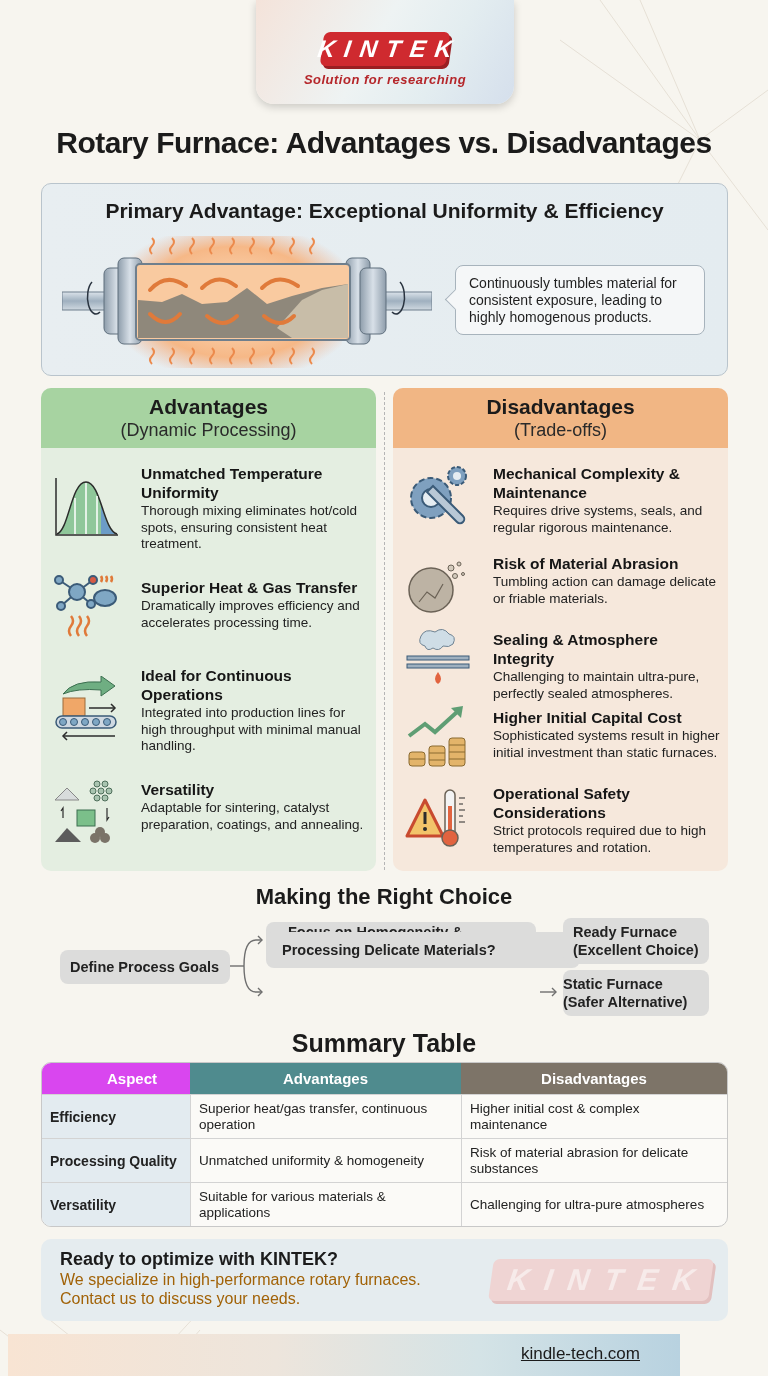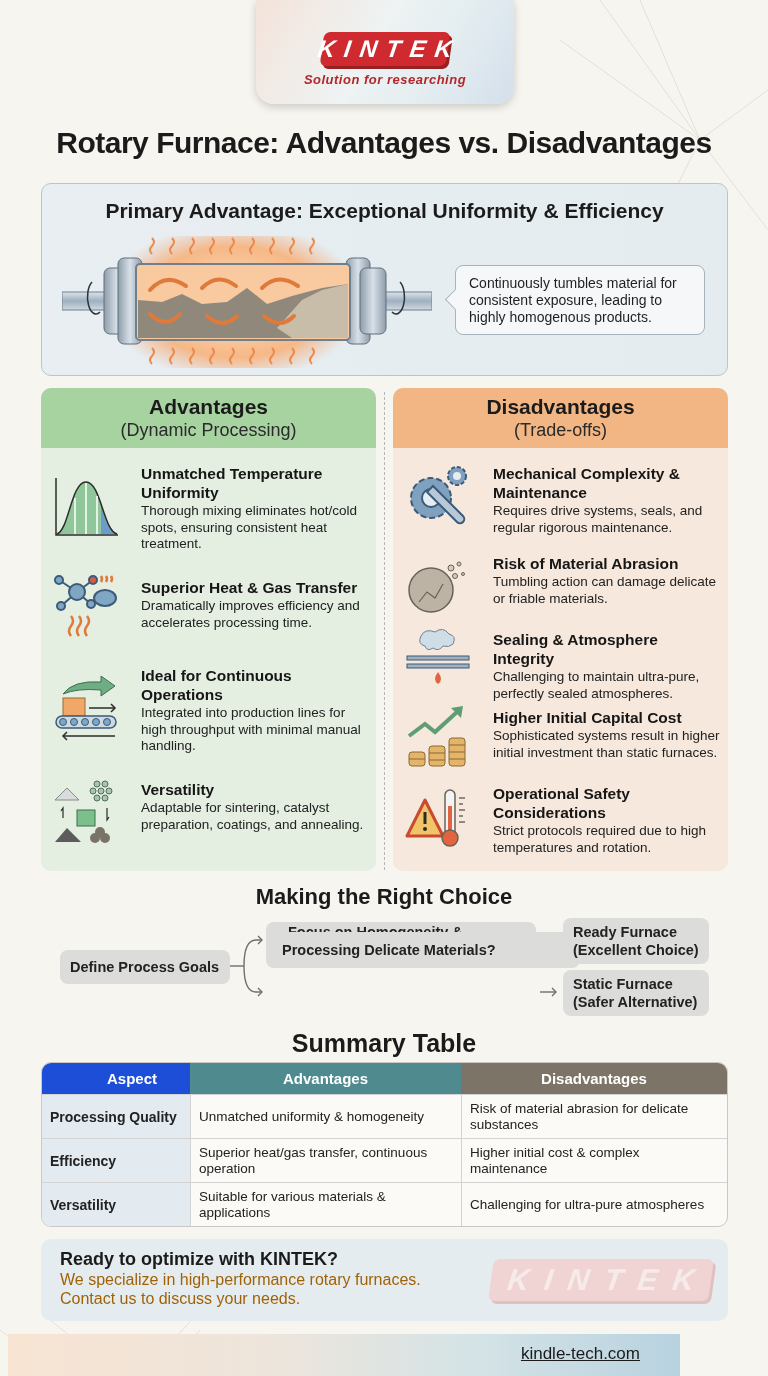--- a/index.html
+++ b/index.html
@@ -98,21 +98,21 @@
     font-size: 25px; font-weight: bold;
   }
   .summary-table {
     position: absolute; left: 41px; top: 1062px; width: 687px;
     border-collapse: separate; border-spacing: 0; border-radius: 10px; overflow: hidden;
     border: 1px solid #c8c8c8; background: #fbfaf7;
   }
   .summary-table th {
     height: 31px; color: #fff; font-size: 15px; font-weight: bold; text-align: center;
   }
-  .summary-table th.c1 { background: #1d4ed8; width: 148px; padding-left: 32px; }
+  .summary-table th.c1 { background: #d946ef; width: 148px; padding-left: 32px; }
   .summary-table th.c2 { background: #4f8b8e; width: 271px; }
   .summary-table th.c3 { background: #7d7468; }
   .summary-table td {
     height: 44px; font-size: 13.5px; line-height: 16px; padding: 4px 8px;
     border-top: 1px solid #d3d3d3; vertical-align: middle; color: #222;
   }
   .summary-table td.c1 { background: #e3ebf0; font-weight: bold; font-size: 14px; }
   .summary-table td.c2, .summary-table td.c3 { border-left: 1px solid #d3d3d3; }
 
   
@@ -449,44 +449,44 @@
       <path d="M552 988 L556 992 L552 996"></path>
   </g>
 </svg>
 <div class="flow-box" style="left:60px;top:950px;width:170px;height:34px;padding-left:10px;">Define Process Goals</div>
 <div class="flow-box" style="left:266px;top:922px;width:270px;height:36px;padding-left:22px;">Focus on Homogeneity &amp; Efficiency?</div>
 <div class="flow-box" style="left:266px;top:932px;width:314px;height:36px;padding-left:16px;">Processing Delicate Materials?</div>
 <div class="flow-box" style="left:563px;top:918px;width:146px;height:46px;padding-left:10px;flex-direction:column;align-items:flex-start;justify-content:center;line-height:18px;">
   <span>Ready Furnace</span>
   <span>(Excellent Choice)</span>
 </div>
-<div class="flow-box" style="left:563px;top:970px;width:146px;height:46px;padding-left:10px;flex-direction:column;align-items:flex-start;justify-content:center;line-height:18px;">
+<div class="flow-box" style="left:563px;top:970px;width:146px;height:46px;flex-direction:column;align-items:flex-start;justify-content:center;line-height:18px;">
   <span>Static Furnace</span>
   <span>(Safer Alternative)</span>
 </div>
 
 <h2 class="table-title">Summary Table</h2>
 <table class="summary-table">
   <thead>
     <tr>
       <th class="c1">Aspect</th>
       <th class="c2">Advantages</th>
       <th class="c3">Disadvantages</th>
     </tr>
   </thead>
   <tbody>
     <tr>
+      <td class="c1">Efficiency</td>
+      <td class="c2">Superior heat/gas transfer, continuous operation</td>
+      <td class="c3">Higher initial cost &amp; complex maintenance</td>
+    </tr>
+    <tr>
       <td class="c1">Processing Quality</td>
       <td class="c2">Unmatched uniformity &amp; homogeneity</td>
       <td class="c3">Risk of material abrasion for delicate substances</td>
-    </tr>
-    <tr>
-      <td class="c1">Efficiency</td>
-      <td class="c2">Superior heat/gas transfer, continuous operation</td>
-      <td class="c3">Higher initial cost &amp; complex maintenance</td>
     </tr>
     <tr>
       <td class="c1">Versatility</td>
       <td class="c2">Suitable for various materials &amp; applications</td>
       <td class="c3">Challenging for ultra-pure atmospheres</td>
     </tr>
   </tbody>
 </table>
 
 <section class="cta">

